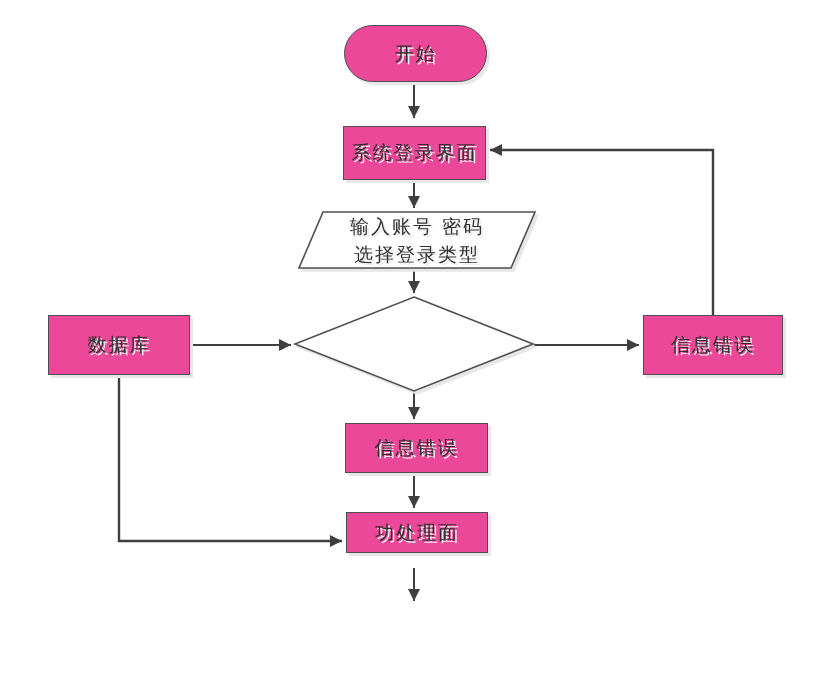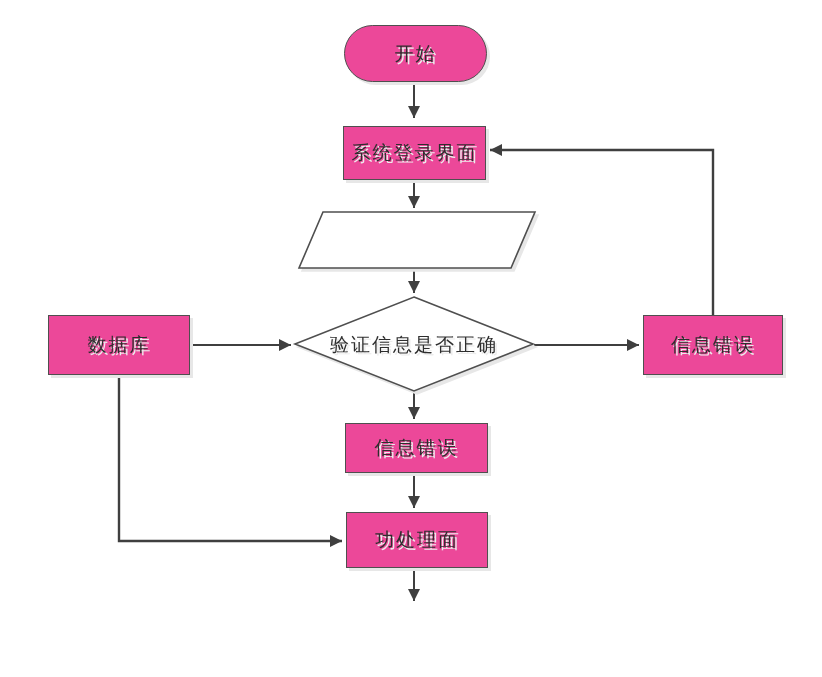--- a/index.html
+++ b/index.html
@@ -99,24 +99,25 @@
   </div>
 
   <div class="node" style="left:48px; top:315px; width:142px; height:60px;">
     <span>数据库</span>
   </div>
 
   <div class="node" style="left:345px; top:423px; width:143px; height:50px;">
     <span>信息错误</span>
   </div>
 
-  <div class="node" style="left:346px; top:512px; width:142px; height:56px;">
+  <div class="node" style="left:346px; top:512px; width:142px; height:41px;">
     <span>功处理面</span>
   </div>
 
 
+  <div class="overlay-label" style="left:299px; top:212px; width:236px; height:56px;">
+    <span>输入账号 密码</span>
+    <span>选择登录类型</span>
+  </div>
 
-  <div class="overlay-label" style="left:295px; top:297px; width:238px; height:94px;">
-    <span>验证信息是否正确</span>
-  </div>
 
 
 </div>
 
 </body></html>

